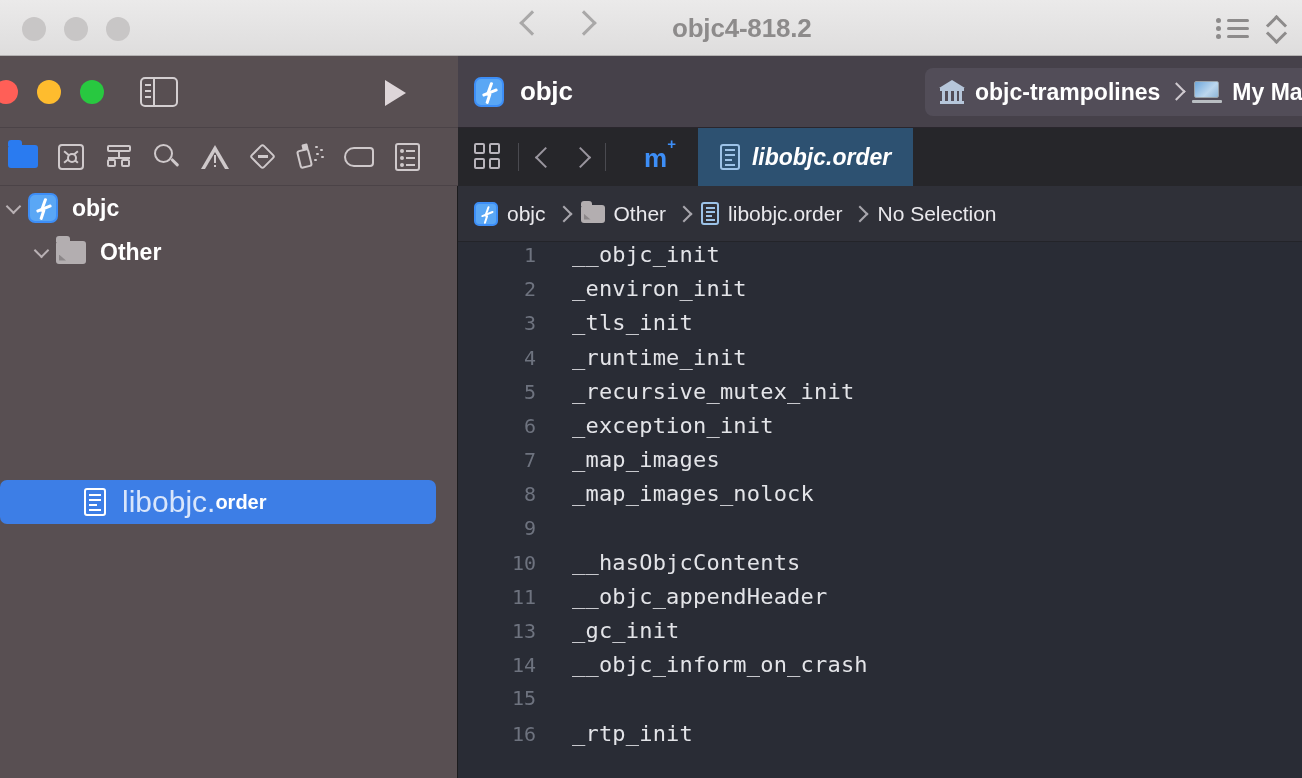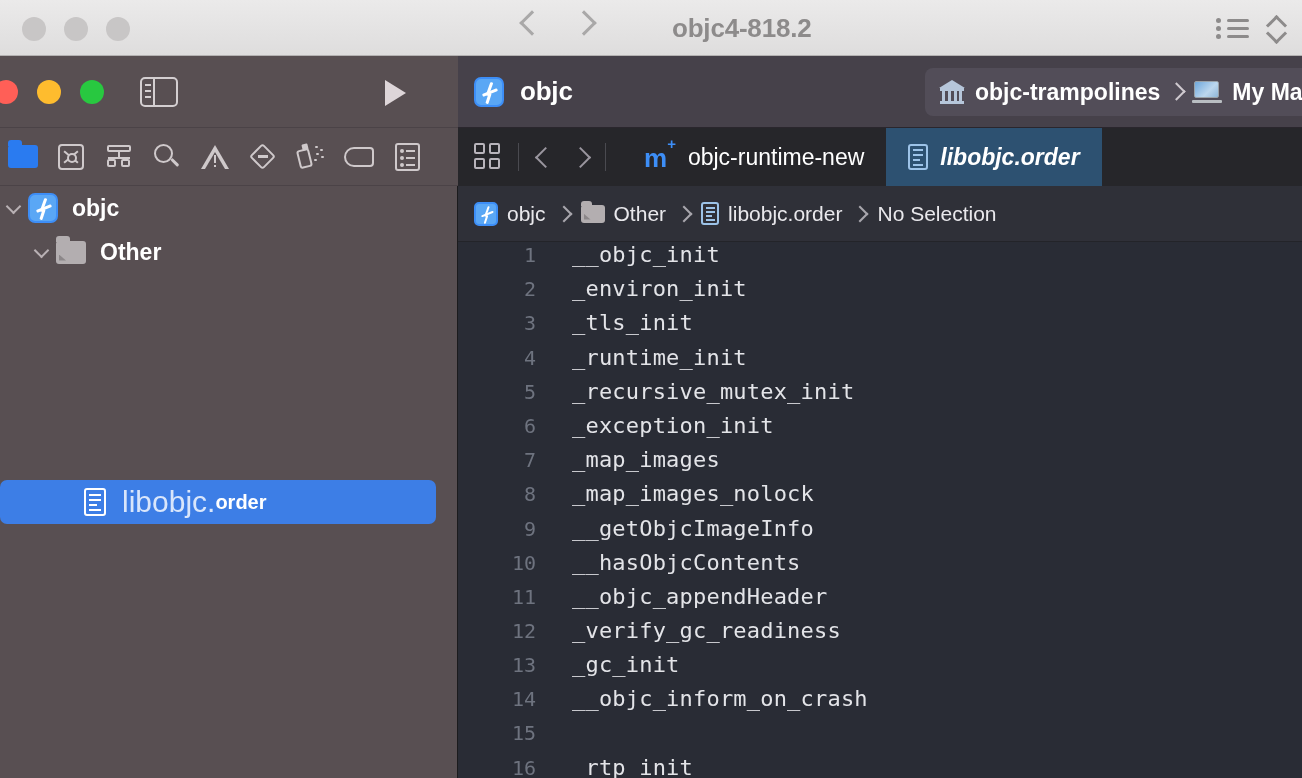--- a/index.html
+++ b/index.html
@@ -497,21 +497,20 @@
           </span>
           <span class="vdiv"></span>
           <span class="nav-chev"></span>
           <span style="width:22px"></span>
           <span class="nav-chev r"></span>
           <span class="vdiv"></span>
         </div>
 
         <div class="tab inactive">
           <span class="m-ic">m<sup>+</sup></span>
-          <span class="tab-label">objc-runtime-new</span>
         </div>
 
         <div class="tab active">
           <span class="doc-ic blue" style="width:20px;height:26px">
             <i class="w1" style="width:10px;top:3px"></i>
               <i class="w2" style="width:10px;top:8px"></i>
             <i class="w3" style="width:7px;top:13px"></i>
               <i class="w4" style="width:10px;top:18px"></i>
           </span>
           <span class="tab-label">libobjc.order</span>
@@ -568,33 +567,28 @@
           <div class="code-line">
             <span class="ln">7</span>
             <span class="ct">_map_images</span>
           </div>
           <div class="code-line">
             <span class="ln">8</span>
             <span class="ct">_map_images_nolock</span>
           </div>
           <div class="code-line">
             <span class="ln">9</span>
-            <span class="ct">__getObjcImageInfo</span>
           </div>
           <div class="code-line">
             <span class="ln">10</span>
             <span class="ct">__hasObjcContents</span>
           </div>
           <div class="code-line">
             <span class="ln">11</span>
             <span class="ct">__objc_appendHeader</span>
-          </div>
-          <div class="code-line">
-            <span class="ln">12</span>
-            <span class="ct">_verify_gc_readiness</span>
           </div>
           <div class="code-line">
             <span class="ln">13</span>
             <span class="ct">_gc_init</span>
           </div>
           <div class="code-line">
             <span class="ln">14</span>
             <span class="ct">__objc_inform_on_crash</span>
           </div>
           <div class="code-line">

